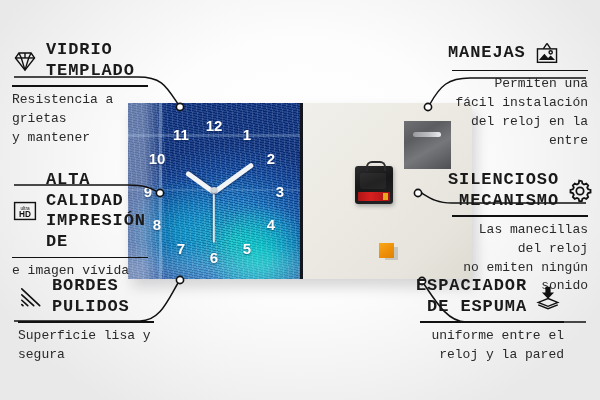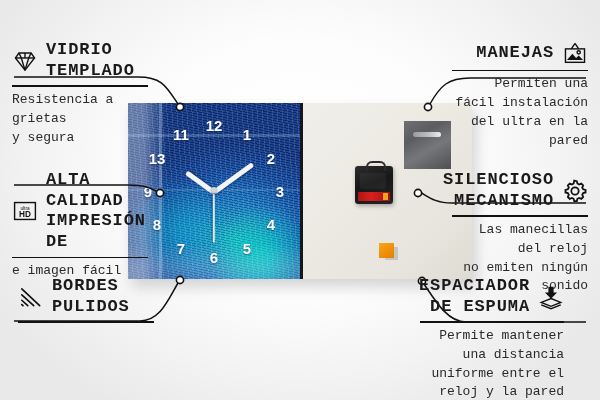--- a/index.html
+++ b/index.html
@@ -98,21 +98,21 @@
   }
   .co-rule{height:1.4px;background:#111;margin-top:4px;}
   .co-desc{
     font-family:Liberation Mono, monospace;font-size:13px;color:#2a2a2a;
     line-height:1.45;margin-top:4px;
   }
   .ic{width:26px;height:26px;flex:0 0 26px;}
   .ic svg{display:block;width:26px;height:26px;}
   .left  .co-head{justify-content:flex-start;}
   .left  .co-title,.left .co-desc{text-align:left;}
-  .right .co-head{justify-content:flex-end;}
+  .right .co-head{}
   .right .co-title,.right .co-desc{text-align:right;}
   #lines{position:absolute;left:0;top:0;width:600px;height:400px;pointer-events:none;}
 </style>
 </head>
 <body>
 
 <div id="stage">
 
   <div id="product">
     <div class="panel-shadow"></div>
@@ -126,21 +126,21 @@
       <span class="numeral" style="left:86px;top:22px">12</span>
       <span class="numeral" style="left:119px;top:31px">1</span>
       <span class="numeral" style="left:143px;top:55px">2</span>
       <span class="numeral" style="left:152px;top:88px">3</span>
       <span class="numeral" style="left:143px;top:121px">4</span>
       <span class="numeral" style="left:119px;top:145px">5</span>
       <span class="numeral" style="left:86px;top:154px">6</span>
       <span class="numeral" style="left:53px;top:145px">7</span>
       <span class="numeral" style="left:29px;top:121px">8</span>
       <span class="numeral" style="left:20px;top:88px">9</span>
-      <span class="numeral" style="left:29px;top:55px">13</span>
+      <span class="numeral" style="left:29px;top:55px">10</span>
       <span class="numeral" style="left:53px;top:31px">11</span>
 
       <div class="hand" id="hand-sec"></div>
       <div class="hand" id="hand-hour"></div>
       <div class="hand" id="hand-min"></div>
       <div id="hand-cap"></div>
     </div>
 
     <div id="back-panel">
       <div id="hanger-plate">
@@ -190,41 +190,41 @@
           </svg>
       </span>
       <div>
         <div class="co-title">VIDRIO</div>
         <div class="co-title">TEMPLADO</div>
       </div>
     </div>
     <div class="co-rule" style="width:136px"></div>
     <div class="co-desc">
       <div>Resistencia a grietas</div>
-      <div>y segura</div>
+      <div>y mantener</div>
     </div>
   </div>
 
   <div class="callout left" style="left:12px;top:170px;width:140px">
     <div class="co-head">
       <span class="ic">
         <svg viewBox="0 0 24 24">
           <rect x="2.4" y="4.2" width="19.2" height="15.6" fill="none" stroke="#111" stroke-width="1.3"></rect>
           <text x="12" y="11" text-anchor="middle" font-family="Liberation Sans, sans-serif" font-size="4.4" fill="#111">ultra</text>
           <text x="12" y="17.4" text-anchor="middle" font-family="Liberation Sans, sans-serif" font-size="7.6" font-weight="bold" fill="#111">HD</text>
         </svg>
       </span>
       <div>
         <div class="co-title">ALTA CALIDAD</div>
         <div class="co-title">IMPRESIÓN DE</div>
       </div>
     </div>
     <div class="co-rule" style="width:136px"></div>
     <div class="co-desc">
-      <div>e imagen fácil</div>
+      <div>e imagen vívida</div>
     </div>
   </div>
 
   <div class="callout left" style="left:18px;top:276px;width:140px">
     <div class="co-head">
       <span class="ic">
         <svg viewBox="0 0 24 24">
             <g stroke="#111" stroke-width="1.5" stroke-linecap="round">
           <line x1="3.5" y1="4.5" x2="20" y2="20"></line>
           <line x1="3.5" y1="10" x2="14.5" y2="20"></line>
@@ -232,20 +232,23 @@
           <line x1="3.5" y1="19" x2="4.6" y2="20"></line>
         </g>
           </svg>
       </span>
       <div>
         <div class="co-title">BORDES</div>
         <div class="co-title">PULIDOS</div>
       </div>
     </div>
     <div class="co-rule" style="width:136px"></div>
+    <div class="co-desc">
+      <div>Superficie lisa y segura</div>
+    </div>
   </div>
 
   <div class="callout right" style="left:448px;top:40px;width:140px">
     <div class="co-head">
       <div>
         <div class="co-title">MANEJAS</div>
       </div>
       <span class="ic">
         <svg viewBox="0 0 24 24">
             <g fill="none" stroke="#111" stroke-width="1.3">
@@ -253,21 +256,21 @@
           <path d="M12 3.2 L8.6 8.2 M12 3.2 L15.4 8.2"></path>
           <path d="M4.6 18.4 L9.6 12.6 L13 16.6 L15.4 14.2 L19.4 18.4 Z" fill="#111" stroke="none"></path>
           <circle cx="15.4" cy="11.4" r="1.5"></circle>
         </g>
           </svg>
       </span>
     </div>
     <div class="co-rule" style="width:136px;margin-left:4px"></div>
     <div class="co-desc">
       <div>Permiten una fácil instalación</div>
-      <div>del ultra en la pared</div>
+      <div>del reloj en la entre</div>
     </div>
   </div>
 
   <div class="callout right" style="left:448px;top:170px;width:140px">
     <div class="co-head">
       <div>
         <div class="co-title">SILENCIOSO</div>
         <div class="co-title">MECANISMO</div>
       </div>
       <span class="ic">
@@ -297,18 +300,17 @@
           <path d="M9.6 2.6 h4.8 v5.2 h3.2 L12 13.6 L6.4 7.8 h3.2 Z" fill="#111"></path>
           <g fill="none" stroke="#111" stroke-width="1.3">
             <path d="M12 13.4 L21 17 L12 20.6 L3 17 Z"></path>
             <path d="M3 19.2 L12 22.8 L21 19.2"></path>
           </g>
         </svg>
       </span>
     </div>
     <div class="co-rule" style="width:144px;margin-left:4px"></div>
     <div class="co-desc">
-      <div>Permite mantener una distancia</div>
       <div>uniforme entre el reloj y la pared</div>
     </div>
   </div>
 
 </div>
 
 </body></html>

